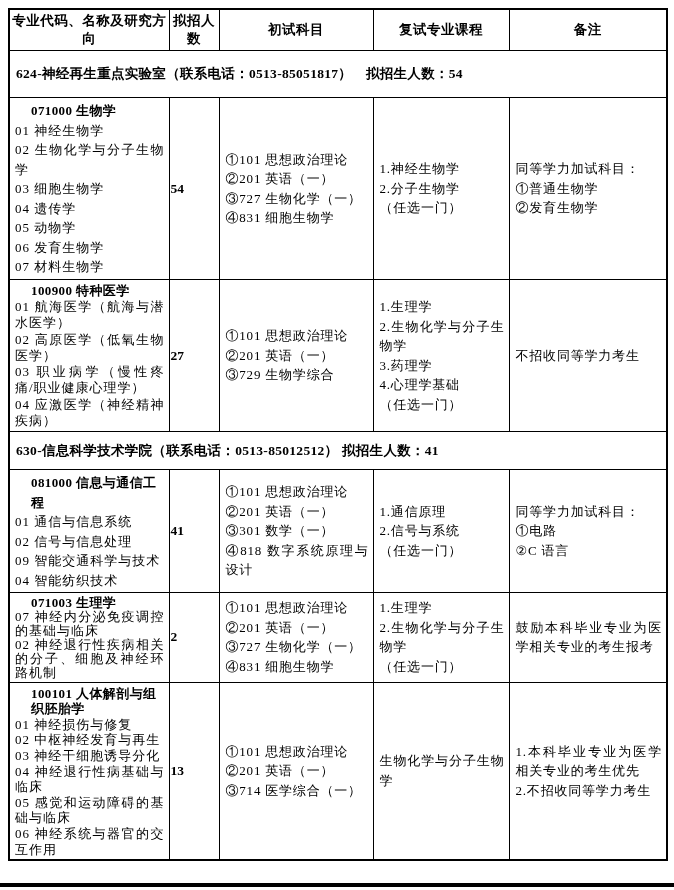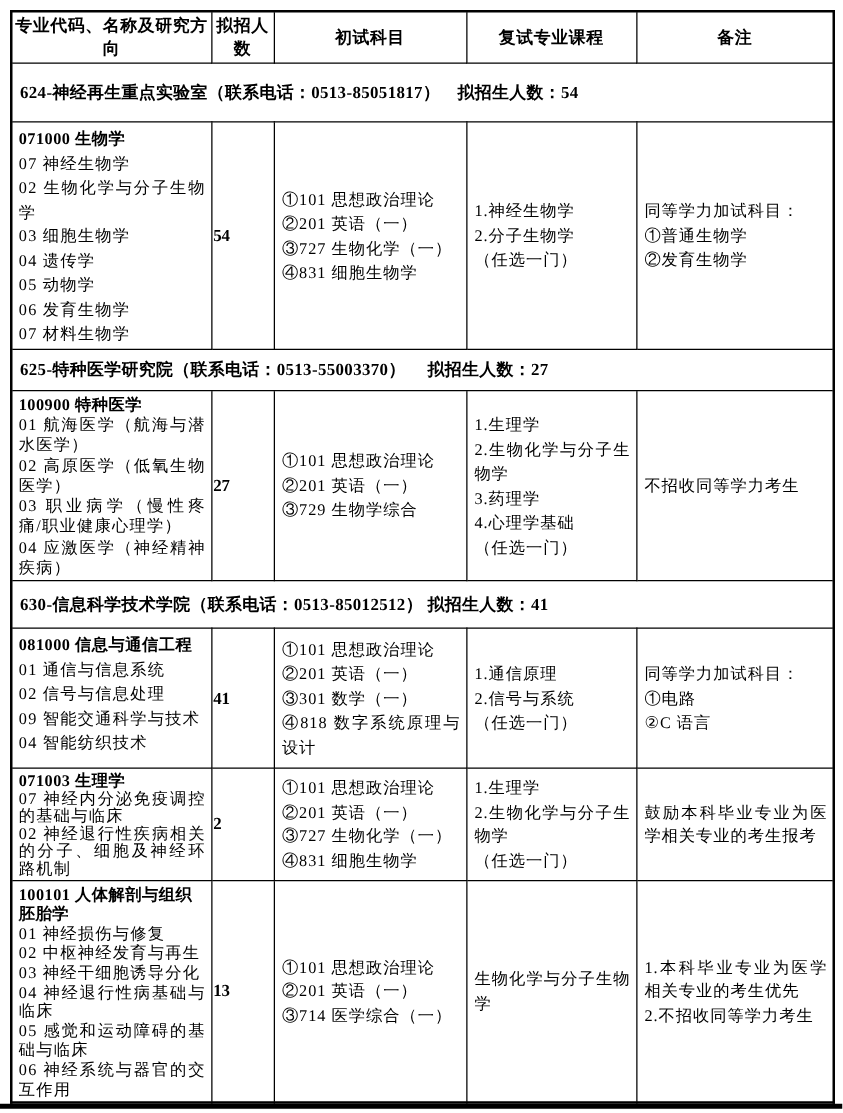--- a/index.html
+++ b/index.html
@@ -15,21 +15,21 @@
   th,td{border:1px solid #000;box-sizing:border-box;}
   th{
     font-size:13.5px;font-weight:bold;padding:2px;line-height:1.35;
     text-align:center;vertical-align:middle;letter-spacing:0.5px;
   }
   .section-cell{
     font-weight:bold;font-size:13.5px;padding:4px 2px 4px 6px;
     vertical-align:middle;letter-spacing:0.3px;
   }
   .c1{vertical-align:top;padding:3px 4px 2px 5px;font-size:13px;}
-  .c1 .code{font-weight:bold;letter-spacing:0.4px;}
+  .c1 .code{font-weight:bold;letter-spacing:0.4px;margin-left:16px;}
   .c1 .dir{text-align:justify;letter-spacing:1px;}
   .c2{text-align:left;vertical-align:middle;font-weight:bold;font-size:13.5px;}
   .c3,.c4,.c5{vertical-align:middle;font-size:13px;line-height:1.5;padding:2px 4px 2px 6px;}
   .c3 div,.c4 div,.c5 div{text-align:justify;letter-spacing:0.8px;}
   .bottom-rule{position:absolute;left:0;top:883px;width:674px;height:4px;background:#000;}
 </style>
 </head>
 <body>
 
 <table>
@@ -49,21 +49,21 @@
       <th>备注</th>
     </tr>
   </thead>
   <tbody id="tbody">
       <tr style="height: 47px;">
         <td class="section-cell" colspan="5">624-神经再生重点实验室（联系电话：0513-85051817）　拟招生人数：54</td>
       </tr>
       <tr style="height: 176px;">
         <td class="c1" style="line-height: 1.5;">
           <div class="code">071000 生物学</div>
-          <div class="dir">07 神经生物学</div>
+          <div class="dir">01 神经生物学</div>
           <div class="dir">02 生物化学与分子生物学</div>
           <div class="dir">03 细胞生物学</div>
           <div class="dir">04 遗传学</div>
           <div class="dir">05 动物学</div>
           <div class="dir">06 发育生物学</div>
           <div class="dir">07 材料生物学</div>
         </td>
         <td class="c2">54</td>
         <td class="c3">
           <div>①101 思想政治理论</div>
@@ -74,23 +74,20 @@
         <td class="c4">
           <div>1.神经生物学</div>
           <div>2.分子生物学</div>
           <div>（任选一门）</div>
         </td>
         <td class="c5">
           <div>同等学力加试科目：</div>
           <div>①普通生物学</div>
           <div>②发育生物学</div>
         </td>
-      </tr>
-      <tr style="height: 33px;">
-        <td class="section-cell" colspan="5">625-特种医学研究院（联系电话：0513-55003370）　 拟招生人数：27</td>
       </tr>
       <tr style="height: 144px;">
         <td class="c1" style="line-height: 1.25;">
           <div class="code">100900 特种医学</div>
           <div class="dir">01 航海医学（航海与潜水医学）</div>
           <div class="dir">02 高原医学（低氧生物医学）</div>
           <div class="dir">03 职业病学（慢性疼痛/职业健康心理学）</div>
           <div class="dir">04 应激医学（神经精神疾病）</div>
         </td>
         <td class="c2">27</td>

